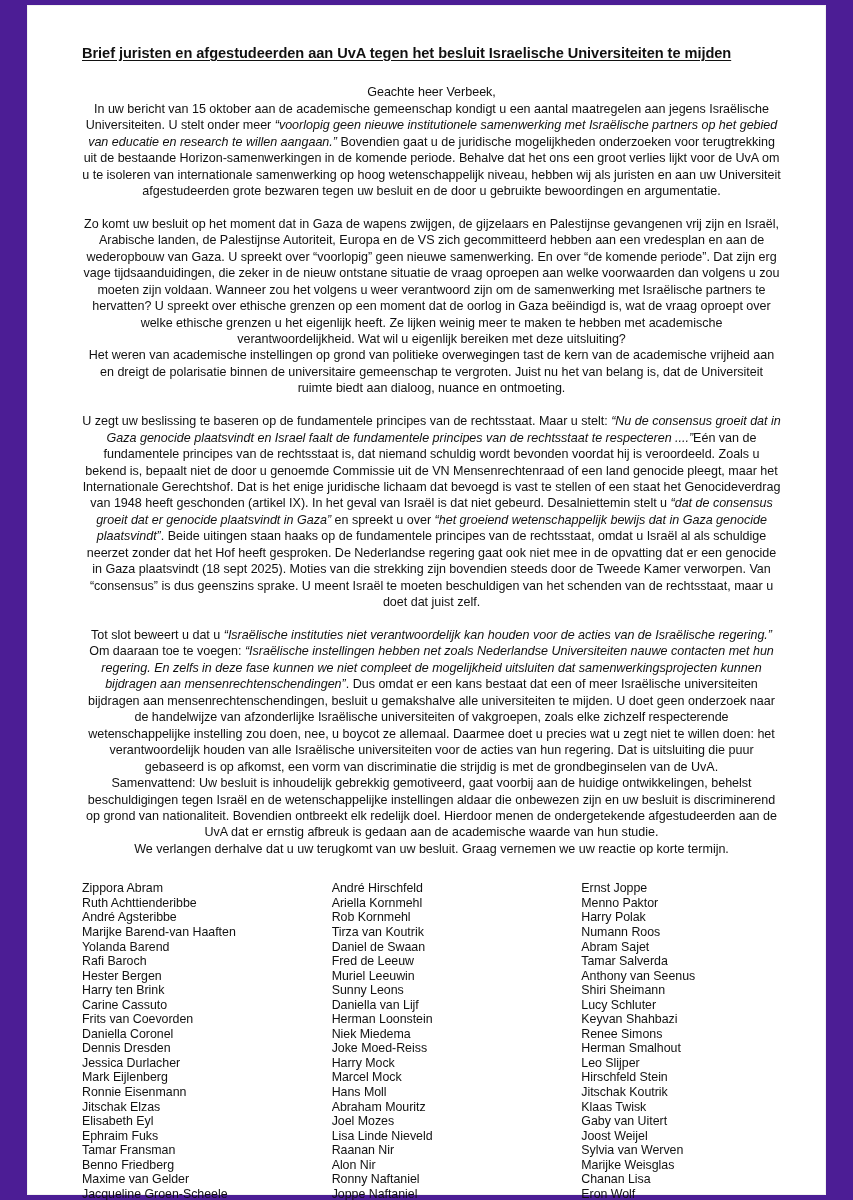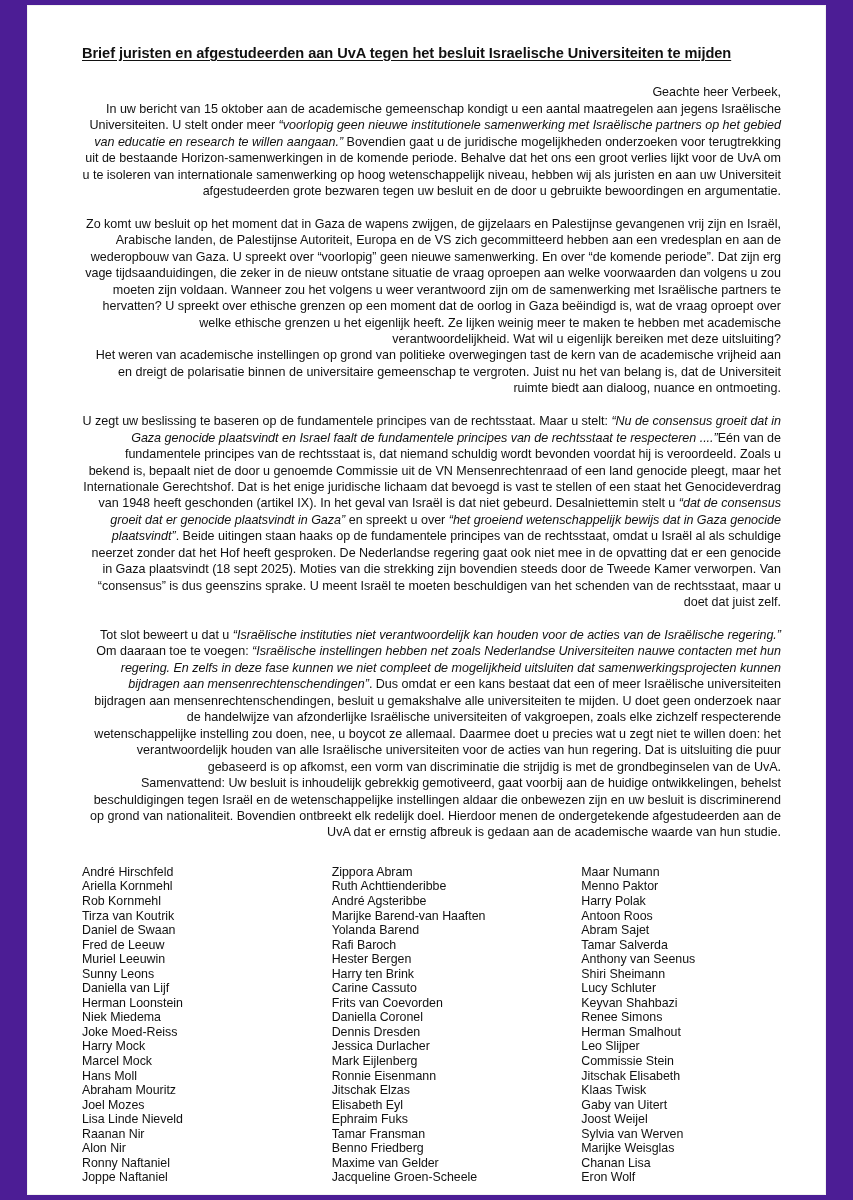--- a/index.html
+++ b/index.html
@@ -37,21 +37,21 @@
     text-decoration: underline;
     text-underline-offset: 2px;
     letter-spacing: -0.05px;
     line-height: 1.25;
     margin: 0 0 22px 0;
     white-space: nowrap;
   }
   .body-text {
     font-size: 12.55px;
     line-height: 16.45px;
-    text-align: right;
+    text-align: center;
     letter-spacing: -0.02px;
   }
   .body-text p {
     margin: 0;
   }
   .para-gap {
     height: 16.4px;
   }
   em.q {
     font-style: italic;
@@ -87,24 +87,49 @@
       <div id="paras">
           <p><span>In uw bericht van 15 oktober aan de academische gemeenschap kondigt u een aantal maatregelen aan jegens Israëlische Universiteiten. U stelt onder meer </span><em class="q">“voorlopig geen nieuwe institutionele samenwerking met Israëlische partners op het gebied van educatie en research te willen aangaan.”</em><span> Bovendien gaat u de juridische mogelijkheden onderzoeken voor terugtrekking uit de bestaande Horizon-samenwerkingen in de komende periode. Behalve dat het ons een groot verlies lijkt voor de UvA om u te isoleren van internationale samenwerking op hoog wetenschappelijk niveau, hebben wij als juristen en aan uw Universiteit afgestudeerden grote bezwaren tegen uw besluit en de door u gebruikte bewoordingen en argumentatie.</span></p>
           <div class="para-gap"></div>
           <p><span>Zo komt uw besluit op het moment dat in Gaza de wapens zwijgen, de gijzelaars en Palestijnse gevangenen vrij zijn en Israël, Arabische landen, de Palestijnse Autoriteit, Europa en de VS zich gecommitteerd hebben aan een vredesplan en aan de wederopbouw van Gaza. U spreekt over “voorlopig” geen nieuwe samenwerking. En over “de komende periode”. Dat zijn erg vage tijdsaanduidingen, die zeker in de nieuw ontstane situatie de vraag oproepen aan welke voorwaarden dan volgens u zou moeten zijn voldaan. Wanneer zou het volgens u weer verantwoord zijn om  de samenwerking met Israëlische partners te hervatten? U spreekt over ethische grenzen op een moment dat de oorlog in Gaza beëindigd is, wat de vraag oproept over welke ethische grenzen u het eigenlijk heeft. Ze lijken weinig meer te maken te hebben met academische verantwoordelijkheid. Wat wil u eigenlijk bereiken met deze uitsluiting?</span></p>
           <p><span>Het weren van academische instellingen op grond van politieke overwegingen tast de kern van de academische vrijheid aan en dreigt de polarisatie binnen de universitaire gemeenschap te vergroten. Juist nu het van belang is, dat de Universiteit ruimte biedt aan dialoog, nuance en ontmoeting.</span></p>
           <div class="para-gap"></div>
           <p><span>U zegt uw beslissing te baseren op de fundamentele principes van de rechtsstaat. Maar u stelt: </span><em class="q">“Nu de consensus groeit dat in Gaza genocide plaatsvindt en Israel faalt de fundamentele principes van de rechtsstaat te respecteren ....”</em><span>Eén van de fundamentele principes van de rechtsstaat is, dat niemand schuldig wordt bevonden voordat hij is veroordeeld. Zoals u bekend is, bepaalt niet de door u genoemde Commissie uit de VN Mensenrechtenraad of een land genocide pleegt, maar het Internationale Gerechtshof. Dat is het enige juridische lichaam dat bevoegd is vast te stellen of een staat het Genocideverdrag van 1948 heeft geschonden (artikel IX). In het geval van Israël is dat niet gebeurd. Desalniettemin stelt u </span><em class="q">“dat de consensus groeit dat er genocide plaatsvindt in Gaza”</em><span> en spreekt u over </span><em class="q">“het groeiend wetenschappelijk bewijs dat in Gaza genocide plaatsvindt”</em><span>. Beide uitingen staan haaks op de fundamentele principes van de rechtsstaat, omdat u Israël al als schuldige neerzet zonder dat het Hof heeft gesproken. De Nederlandse regering gaat ook niet mee in de opvatting dat er een genocide in Gaza plaatsvindt (18 sept 2025). Moties van die strekking zijn bovendien steeds door de Tweede Kamer verworpen. Van “consensus” is dus geenszins sprake. U meent Israël te moeten beschuldigen van het schenden van de rechtsstaat, maar u doet dat juist zelf.</span></p>
           <div class="para-gap"></div>
           <p><span>Tot slot beweert u dat u </span><em class="q">“Israëlische instituties niet verantwoordelijk kan houden voor de acties van de Israëlische regering.”</em><span> Om daaraan toe te voegen: </span><em class="q">“Israëlische instellingen hebben net zoals Nederlandse Universiteiten nauwe contacten met hun regering. En zelfs in deze fase kunnen we niet compleet de mogelijkheid uitsluiten dat samenwerkingsprojecten kunnen bijdragen aan mensenrechtenschendingen”</em><span>. Dus omdat er een kans bestaat dat een of meer Israëlische universiteiten bijdragen aan mensenrechtenschendingen, besluit u gemakshalve alle universiteiten te mijden. U doet geen onderzoek naar de handelwijze van afzonderlijke Israëlische universiteiten of vakgroepen, zoals elke zichzelf respecterende wetenschappelijke instelling zou doen, nee, u boycot ze allemaal. Daarmee doet u precies wat u zegt niet te willen doen: het verantwoordelijk houden van alle Israëlische universiteiten voor de acties van hun regering. Dat is uitsluiting die puur gebaseerd is op afkomst, een vorm van discriminatie die strijdig is met de grondbeginselen van de UvA.</span></p>
           <p><span>Samenvattend: Uw besluit is inhoudelijk gebrekkig gemotiveerd, gaat voorbij aan de huidige ontwikkelingen, behelst beschuldigingen tegen Israël en de wetenschappelijke instellingen aldaar die onbewezen zijn en uw besluit is discriminerend op grond van nationaliteit. Bovendien ontbreekt elk redelijk doel. Hierdoor menen de ondergetekende afgestudeerden aan de UvA dat er ernstig afbreuk is gedaan aan de academische waarde van hun studie.</span></p>
+          <p><span>We verlangen derhalve dat u uw terugkomt van uw besluit. Graag vernemen we uw reactie op korte termijn.</span></p>
         </div>
     </div>
 
     <div class="sign-block">
+      <div class="sign-col c1" id="sign-col-1">
+          <div>Zippora Abram</div>
+          <div>Ruth Achttienderibbe</div>
+          <div>André Agsteribbe</div>
+          <div>Marijke Barend-van Haaften</div>
+          <div>Yolanda Barend</div>
+          <div>Rafi Baroch</div>
+          <div>Hester Bergen</div>
+          <div>Harry ten Brink</div>
+          <div>Carine Cassuto</div>
+          <div>Frits van Coevorden</div>
+          <div>Daniella Coronel</div>
+          <div>Dennis Dresden</div>
+          <div>Jessica Durlacher</div>
+          <div>Mark Eijlenberg</div>
+          <div>Ronnie Eisenmann</div>
+          <div>Jitschak Elzas</div>
+          <div>Elisabeth Eyl</div>
+          <div>Ephraim Fuks</div>
+          <div>Tamar Fransman</div>
+          <div>Benno Friedberg</div>
+          <div>Maxime van Gelder</div>
+          <div>Jacqueline Groen-Scheele</div>
+        </div>
       <div class="sign-col c2" id="sign-col-2">
           <div>André Hirschfeld</div>
           <div>Ariella Kornmehl</div>
           <div>Rob Kornmehl</div>
           <div>Tirza van Koutrik</div>
           <div>Daniel de Swaan</div>
           <div>Fred de Leeuw</div>
           <div>Muriel Leeuwin</div>
           <div>Sunny Leons</div>
           <div>Daniella  van Lijf</div>
@@ -115,60 +140,36 @@
           <div>Marcel Mock</div>
           <div>Hans Moll</div>
           <div>Abraham Mouritz</div>
           <div>Joel Mozes</div>
           <div>Lisa Linde Nieveld</div>
           <div>Raanan Nir</div>
           <div>Alon Nir</div>
           <div>Ronny Naftaniel</div>
           <div>Joppe Naftaniel</div>
         </div>
-      <div class="sign-col c1" id="sign-col-1">
-          <div>Zippora Abram</div>
-          <div>Ruth Achttienderibbe</div>
-          <div>André Agsteribbe</div>
-          <div>Marijke Barend-van Haaften</div>
-          <div>Yolanda Barend</div>
-          <div>Rafi Baroch</div>
-          <div>Hester Bergen</div>
-          <div>Harry ten Brink</div>
-          <div>Carine Cassuto</div>
-          <div>Frits van Coevorden</div>
-          <div>Daniella Coronel</div>
-          <div>Dennis Dresden</div>
-          <div>Jessica Durlacher</div>
-          <div>Mark Eijlenberg</div>
-          <div>Ronnie Eisenmann</div>
-          <div>Jitschak Elzas</div>
-          <div>Elisabeth Eyl</div>
-          <div>Ephraim Fuks</div>
-          <div>Tamar Fransman</div>
-          <div>Benno Friedberg</div>
-          <div>Maxime van Gelder</div>
-          <div>Jacqueline Groen-Scheele</div>
-        </div>
       <div class="sign-col c3" id="sign-col-3">
-          <div>Maar Numann</div>
+          <div>Ernst Joppe</div>
           <div>Menno Paktor</div>
           <div>Harry Polak</div>
-          <div>Antoon Roos</div>
+          <div>Numann Roos</div>
           <div>Abram Sajet</div>
           <div>Tamar Salverda</div>
           <div>Anthony van Seenus</div>
           <div>Shiri Sheimann</div>
           <div>Lucy Schluter</div>
           <div>Keyvan Shahbazi</div>
           <div>Renee Simons</div>
           <div>Herman Smalhout</div>
           <div>Leo Slijper</div>
-          <div>Commissie Stein</div>
-          <div>Jitschak Elisabeth</div>
+          <div>Hirschfeld Stein</div>
+          <div>Jitschak Koutrik</div>
           <div>Klaas Twisk</div>
           <div>Gaby van Uitert</div>
           <div>Joost Weijel</div>
           <div>Sylvia van Werven</div>
           <div>Marijke Weisglas</div>
           <div>Chanan Lisa</div>
           <div>Eron Wolf</div>
         </div>
     </div>
 

